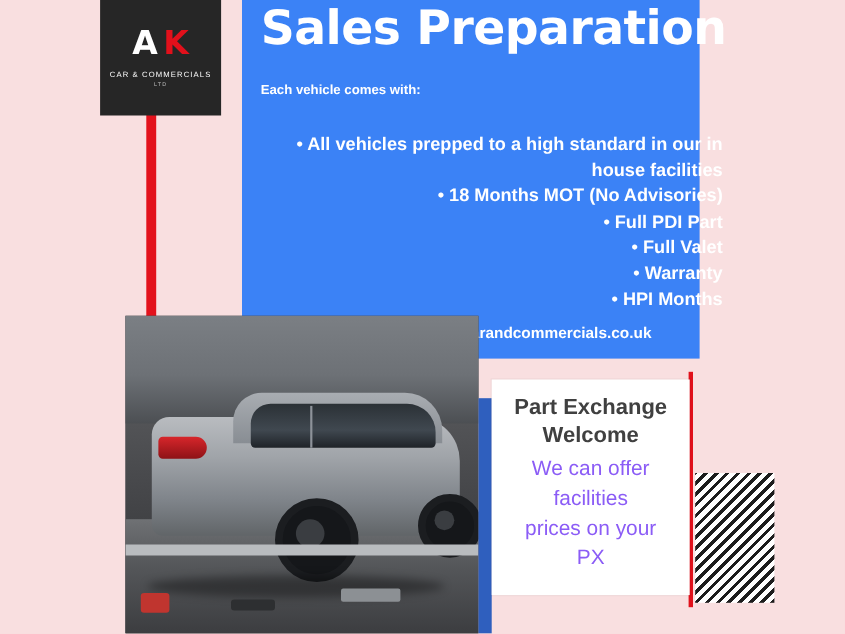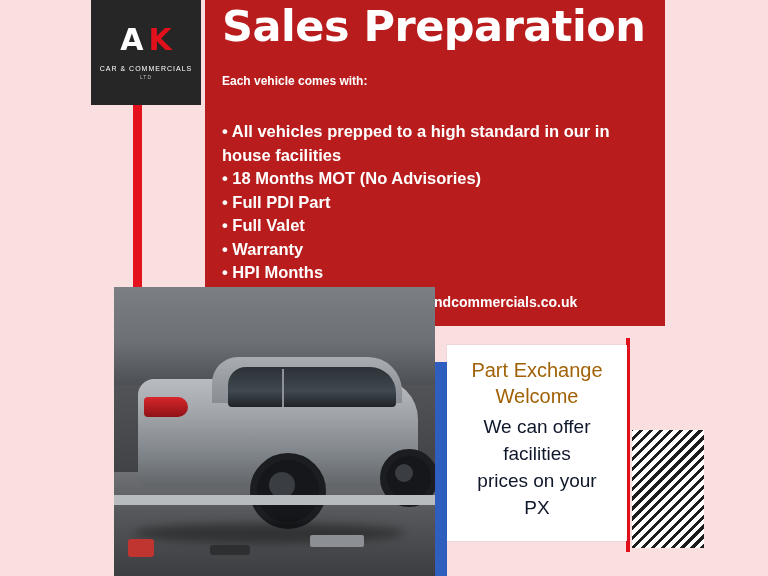--- a/index.html
+++ b/index.html
@@ -29,25 +29,25 @@
     left: 133px;
     top: 0;
     width: 9px;
     height: 330px;
     background: #e3121c;
   }
 
   
   .red-panel {
     position: absolute;
-    left: 205px;
+    left: 220px;
     top: 0;
-    width: 460px;
+    width: 416px;
     height: 326px;
-    background: #b91c1c;
+    background: #3b82f6;
   }
 
   .headline {
     position: absolute;
     left: 17px;
     top: 4px;
     color: #ffffff;
     font-size: 43px;
     font-weight: bold;
     letter-spacing: -0.5px;
@@ -68,21 +68,21 @@
   .bullets {
     position: absolute;
     left: 17px;
     top: 120px;
     width: 420px;
     color: #ffffff;
     font-size: 16.5px;
     font-weight: bold;
     line-height: 23.5px;
   }
-  .bullets div { white-space: normal; }
+  .bullets div { white-space: normal; text-align: right; }
 
   .email {
     position: absolute;
     left: 136px;
     top: 294px;
     color: #ffffff;
     font-size: 14px;
     font-weight: bold;
   }
 
@@ -270,28 +270,28 @@
     position: absolute;
     left: 447px;
     top: 345px;
     width: 180px;
     height: 196px;
     background: #ffffff;
     box-shadow: 0 0 0 1px rgba(0,0,0,0.04);
     text-align: center;
   }
   .px-title {
-    color: #a16207;
+    color: #404040;
     font-size: 20px;
-    font-weight: normal;
+    font-weight: bold;
     line-height: 26px;
     margin-top: 12px;
   }
   .px-body {
-    color: #0f172a;
+    color: #8b5cf6;
     font-size: 19px;
     line-height: 27px;
     margin-top: 4px;
   }
 
   
   .px-card-edge {
     position: absolute;
     left: 626px;
     top: 338px;

